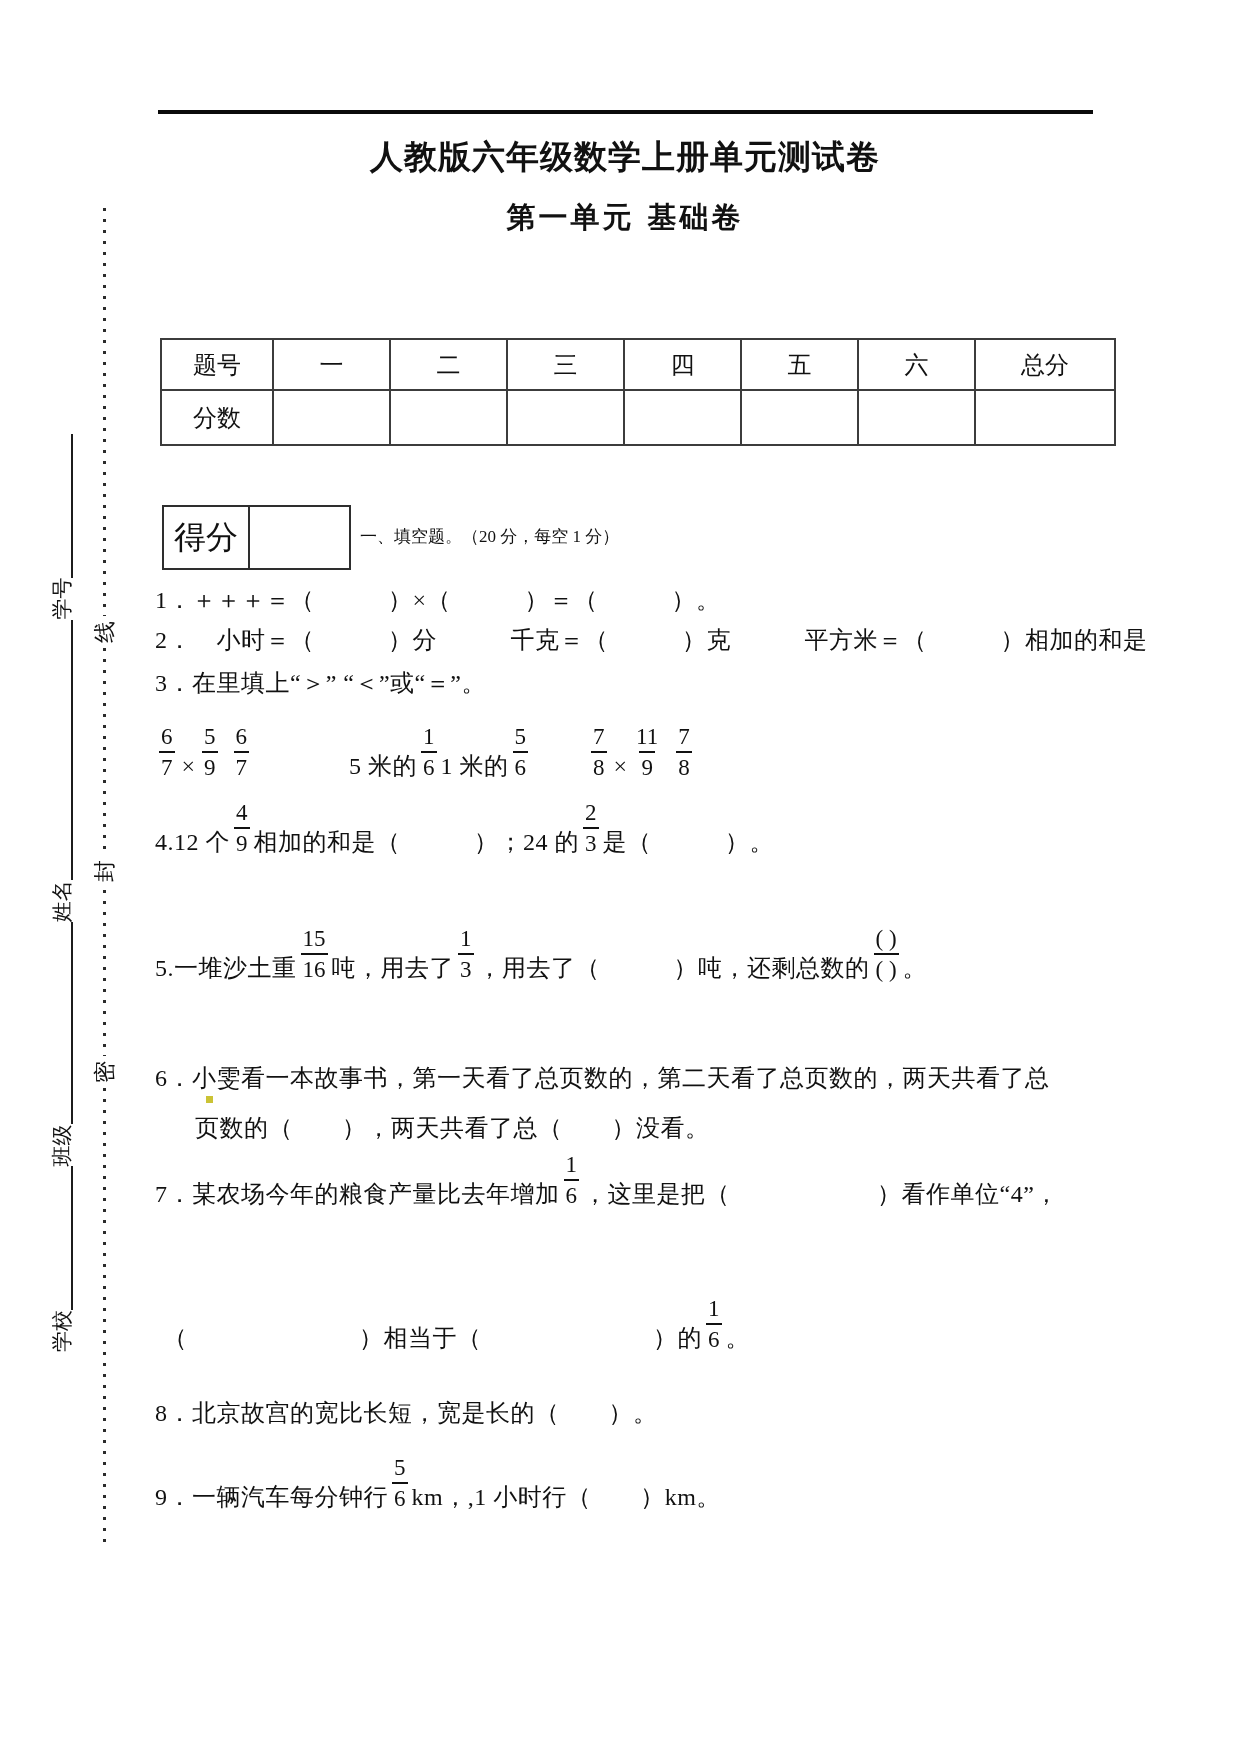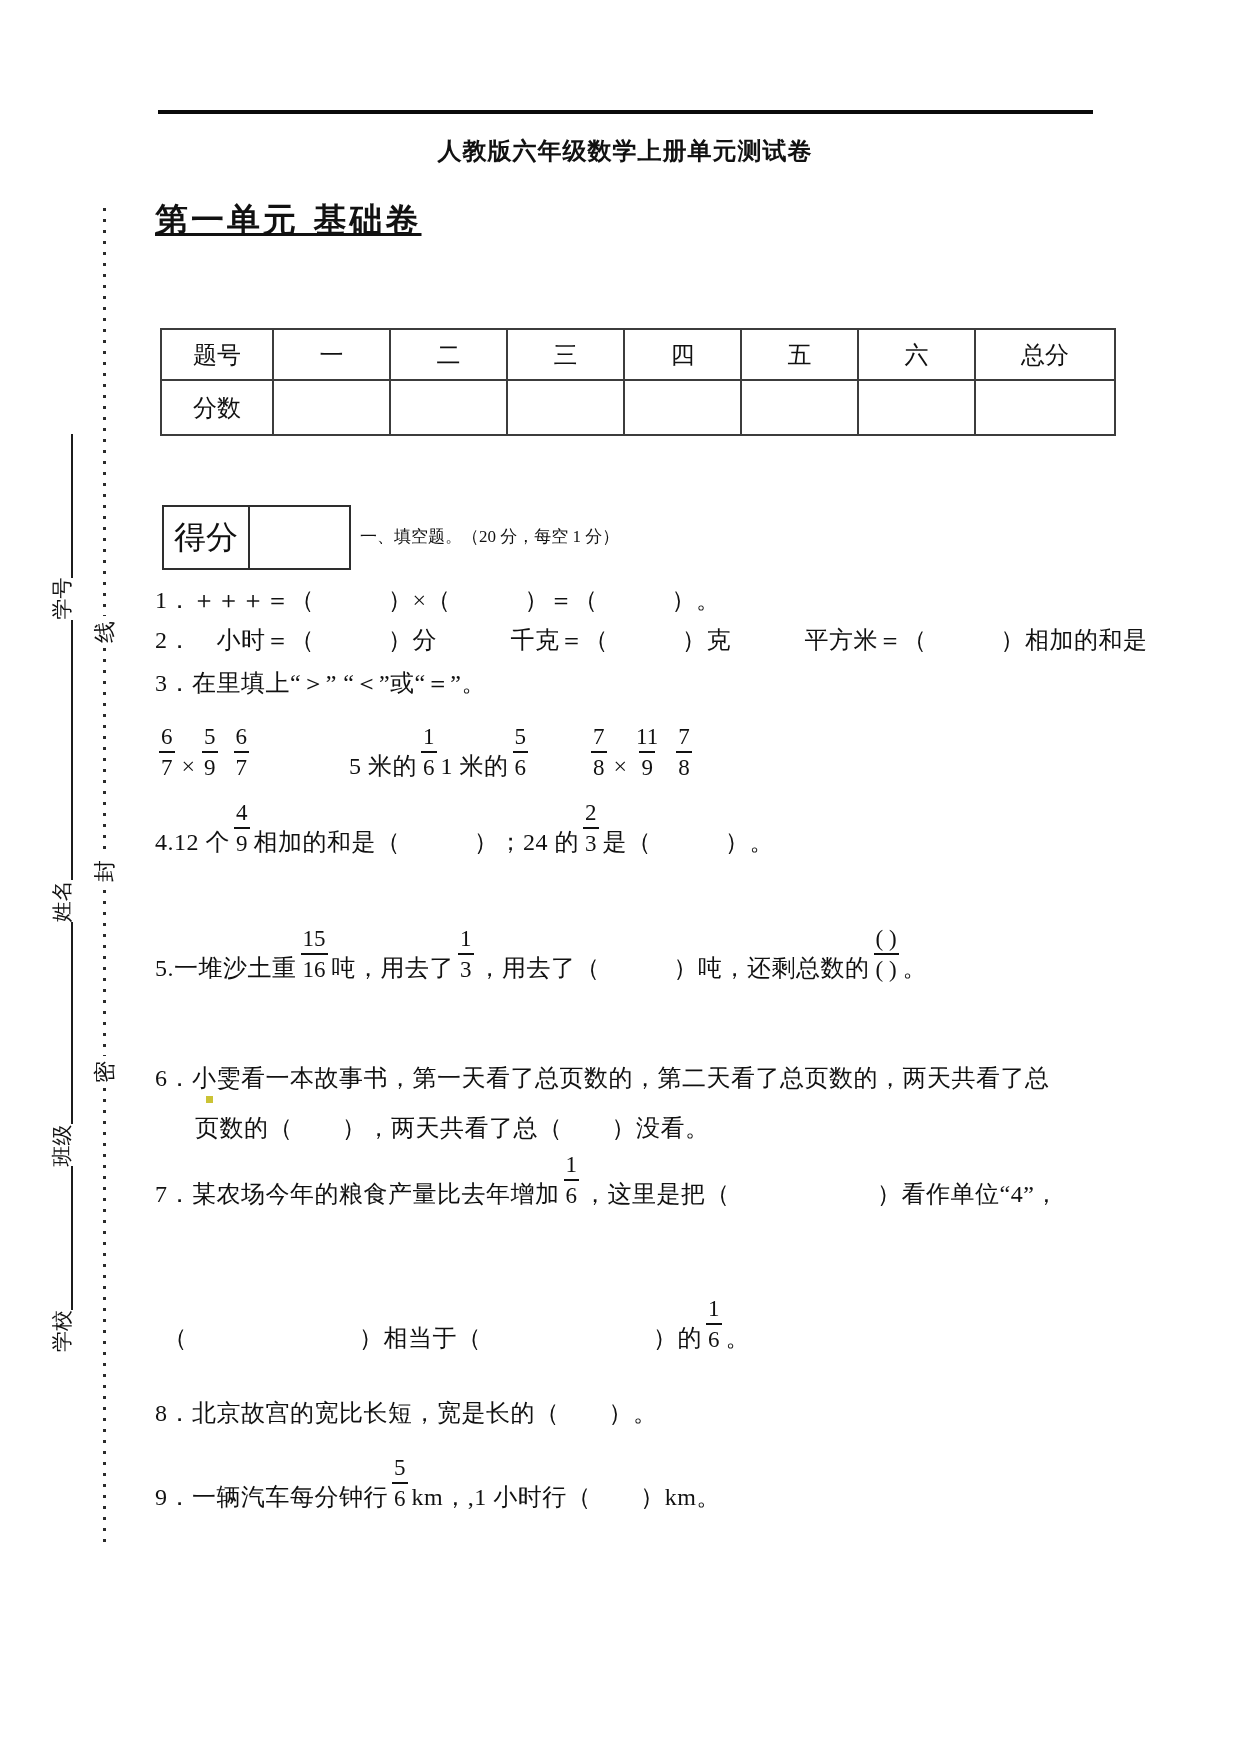--- a/index.html
+++ b/index.html
@@ -2,27 +2,27 @@
 <html><head>
 <meta charset="utf-8">
 <style>
   html,body{margin:0;padding:0;background:#fff;}
   .page{position:relative;width:1241px;height:1754px;background:#ffffff;overflow:hidden;
         font-family:"Liberation Serif","DejaVu Serif",serif;color:#111;}
 
   
   .top-rule{position:absolute;left:158px;top:110px;width:935px;height:4px;background:#0a0a0a;}
   .title-main{position:absolute;left:155px;top:135px;width:940px;text-align:center;
-              font-size:24px;font-weight:bold;letter-spacing:1px;}
-  .title-sub{position:absolute;left:155px;top:198px;width:940px;text-align:left;
-             font-size:33px;font-weight:900;letter-spacing:3px;
-             font-family:"DejaVu Sans","Liberation Sans",sans-serif;text-decoration:underline;}
-
-  
-  .score-table{position:absolute;left:160px;top:328px;border-collapse:collapse;table-layout:fixed;}
+              font-size:33px;font-weight:bold;letter-spacing:1px;}
+  .title-sub{position:absolute;left:155px;top:198px;width:940px;text-align:center;
+             font-size:29px;font-weight:900;letter-spacing:3px;
+             font-family:"DejaVu Sans","Liberation Sans",sans-serif;}
+
+  
+  .score-table{position:absolute;left:160px;top:338px;border-collapse:collapse;table-layout:fixed;}
   .score-table th,.score-table td{border:2px solid #3c3c3c;font-weight:normal;
     font-size:24px;text-align:center;padding:0;}
   .score-table .r1{height:51px;}
   .score-table .r2{height:55px;margin-top:12px;}
   .col-label{width:110px;}
   .col-num{width:115px;}
   .col-total{width:138px;}
   .cell-total{text-align:left;padding-left:10px;}
 
   

